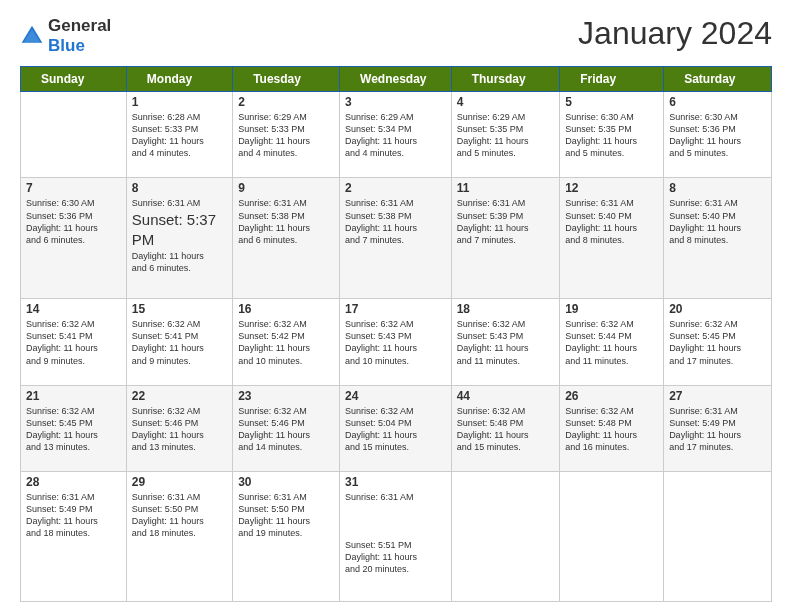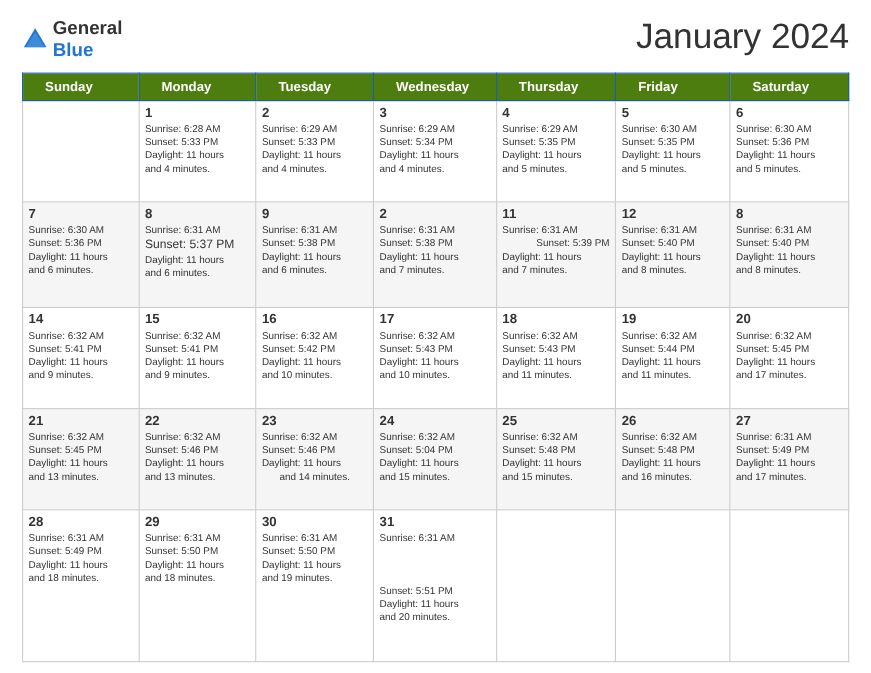--- a/index.html
+++ b/index.html
@@ -168,42 +168,42 @@
           <td>
             <span class="day-number">7</span>
             <span style="font-size: 9px; display: block; line-height: 1.35;">Sunrise: 6:30 AM</span>
             <span style="font-size: 9px; display: block; line-height: 1.35;">Sunset: 5:36 PM</span>
             <span style="font-size: 9px; display: block; line-height: 1.35;">Daylight: 11 hours</span>
             <span style="font-size: 9px; display: block; line-height: 1.35;">and 6 minutes.</span>
           </td>
           <td>
             <span class="day-number">8</span>
             <span style="font-size: 9px; display: block; line-height: 1.35;">Sunrise: 6:31 AM</span>
-            <span style="font-size: 11px; display: block; line-height: 1.35;">Sunset: 5:37 PM</span>
+            <span style="font-size: 15px; display: block; line-height: 1.35;">Sunset: 5:37 PM</span>
             <span style="font-size: 9px; display: block; line-height: 1.35;">Daylight: 11 hours</span>
             <span style="font-size: 9px; display: block; line-height: 1.35;">and 6 minutes.</span>
           </td>
           <td>
             <span class="day-number">9</span>
             <span style="font-size: 9px; display: block; line-height: 1.35;">Sunrise: 6:31 AM</span>
             <span style="font-size: 9px; display: block; line-height: 1.35;">Sunset: 5:38 PM</span>
             <span style="font-size: 9px; display: block; line-height: 1.35;">Daylight: 11 hours</span>
             <span style="font-size: 9px; display: block; line-height: 1.35;">and 6 minutes.</span>
           </td>
           <td>
             <span class="day-number">2</span>
             <span style="font-size: 9px; display: block; line-height: 1.35;">Sunrise: 6:31 AM</span>
             <span style="font-size: 9px; display: block; line-height: 1.35;">Sunset: 5:38 PM</span>
             <span style="font-size: 9px; display: block; line-height: 1.35;">Daylight: 11 hours</span>
             <span style="font-size: 9px; display: block; line-height: 1.35;">and 7 minutes.</span>
           </td>
           <td>
             <span class="day-number">11</span>
             <span style="font-size: 9px; display: block; line-height: 1.35;">Sunrise: 6:31 AM</span>
-            <span style="font-size: 9px; display: block; line-height: 1.35; text-align: right;">Sunset: 5:39 PM</span>
+            <span style="font-size: 9px; display: block; line-height: 1.35;">Sunset: 5:39 PM</span>
             <span style="font-size: 9px; display: block; line-height: 1.35;">Daylight: 11 hours</span>
             <span style="font-size: 9px; display: block; line-height: 1.35;">and 7 minutes.</span>
           </td>
           <td>
             <span class="day-number">12</span>
             <span style="font-size: 9px; display: block; line-height: 1.35;">Sunrise: 6:31 AM</span>
             <span style="font-size: 9px; display: block; line-height: 1.35;">Sunset: 5:40 PM</span>
             <span style="font-size: 9px; display: block; line-height: 1.35;">Daylight: 11 hours</span>
             <span style="font-size: 9px; display: block; line-height: 1.35;">and 8 minutes.</span>
           </td>
@@ -279,31 +279,31 @@
             <span style="font-size: 9px; display: block; line-height: 1.35;">Sunrise: 6:32 AM</span>
             <span style="font-size: 9px; display: block; line-height: 1.35;">Sunset: 5:46 PM</span>
             <span style="font-size: 9px; display: block; line-height: 1.35;">Daylight: 11 hours</span>
             <span style="font-size: 9px; display: block; line-height: 1.35;">and 13 minutes.</span>
           </td>
           <td>
             <span class="day-number">23</span>
             <span style="font-size: 9px; display: block; line-height: 1.35;">Sunrise: 6:32 AM</span>
             <span style="font-size: 9px; display: block; line-height: 1.35;">Sunset: 5:46 PM</span>
             <span style="font-size: 9px; display: block; line-height: 1.35;">Daylight: 11 hours</span>
-            <span style="font-size: 9px; display: block; line-height: 1.35; text-align: center;">and 14 minutes.</span>
+            <span style="font-size: 9px; display: block; line-height: 1.35;">and 14 minutes.</span>
           </td>
           <td>
             <span class="day-number">24</span>
             <span style="font-size: 9px; display: block; line-height: 1.35;">Sunrise: 6:32 AM</span>
             <span style="font-size: 9px; display: block; line-height: 1.35;">Sunset: 5:04 PM</span>
             <span style="font-size: 9px; display: block; line-height: 1.35;">Daylight: 11 hours</span>
             <span style="font-size: 9px; display: block; line-height: 1.35;">and 15 minutes.</span>
           </td>
           <td>
-            <span class="day-number">25</span>
+            <span class="day-number">44</span>
             <span style="font-size: 9px; display: block; line-height: 1.35;">Sunrise: 6:32 AM</span>
             <span style="font-size: 9px; display: block; line-height: 1.35;">Sunset: 5:48 PM</span>
             <span style="font-size: 9px; display: block; line-height: 1.35;">Daylight: 11 hours</span>
             <span style="font-size: 9px; display: block; line-height: 1.35;">and 15 minutes.</span>
           </td>
           <td>
             <span class="day-number">26</span>
             <span style="font-size: 9px; display: block; line-height: 1.35;">Sunrise: 6:32 AM</span>
             <span style="font-size: 9px; display: block; line-height: 1.35;">Sunset: 5:48 PM</span>
             <span style="font-size: 9px; display: block; line-height: 1.35;">Daylight: 11 hours</span>

